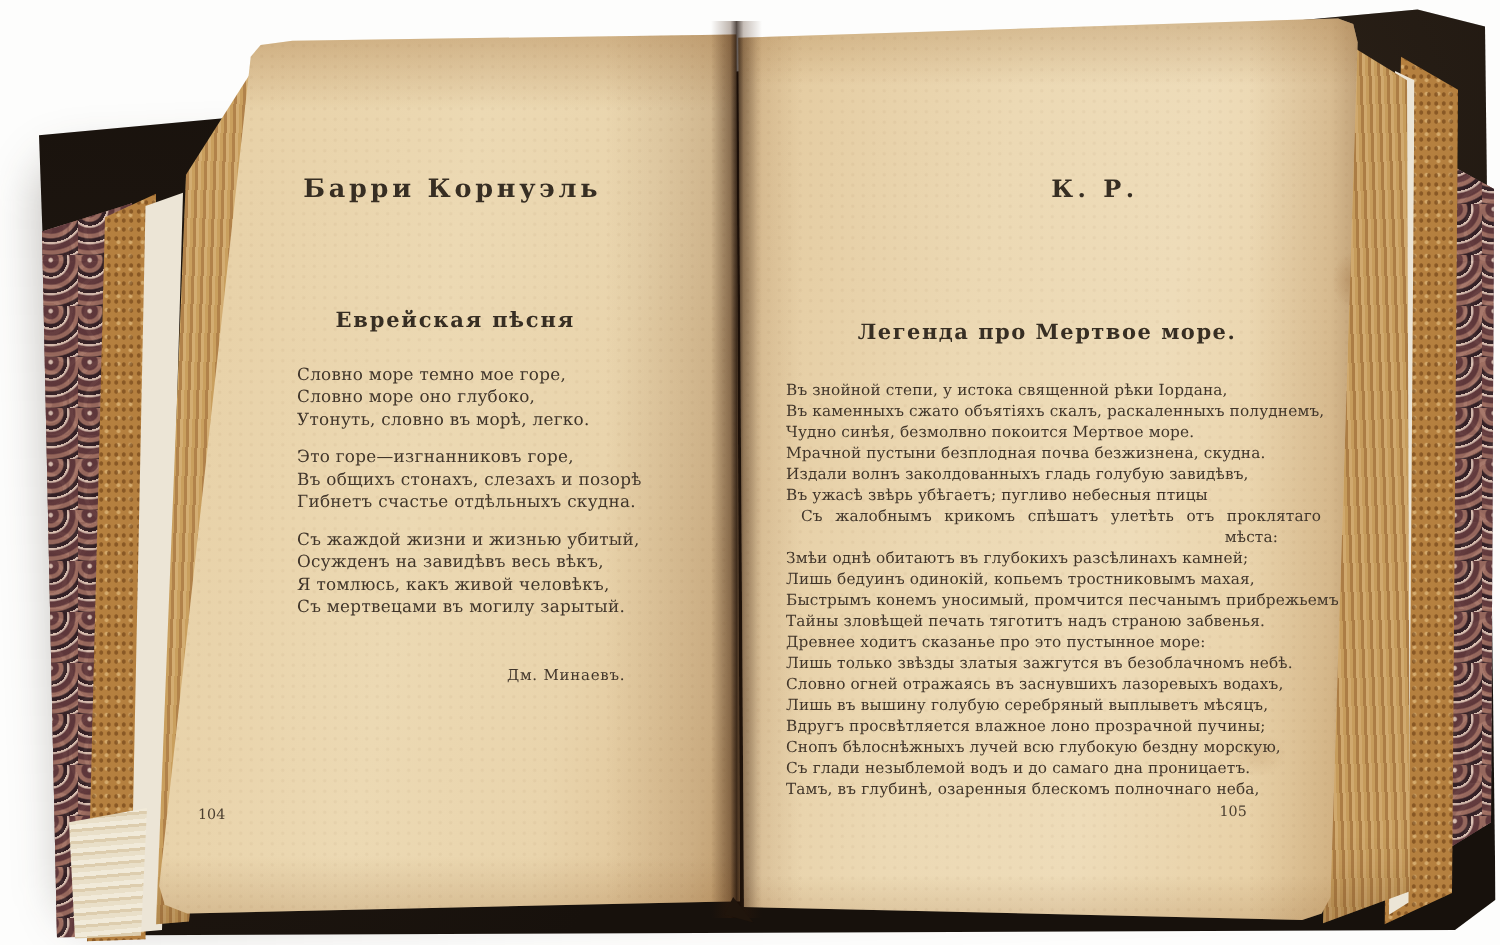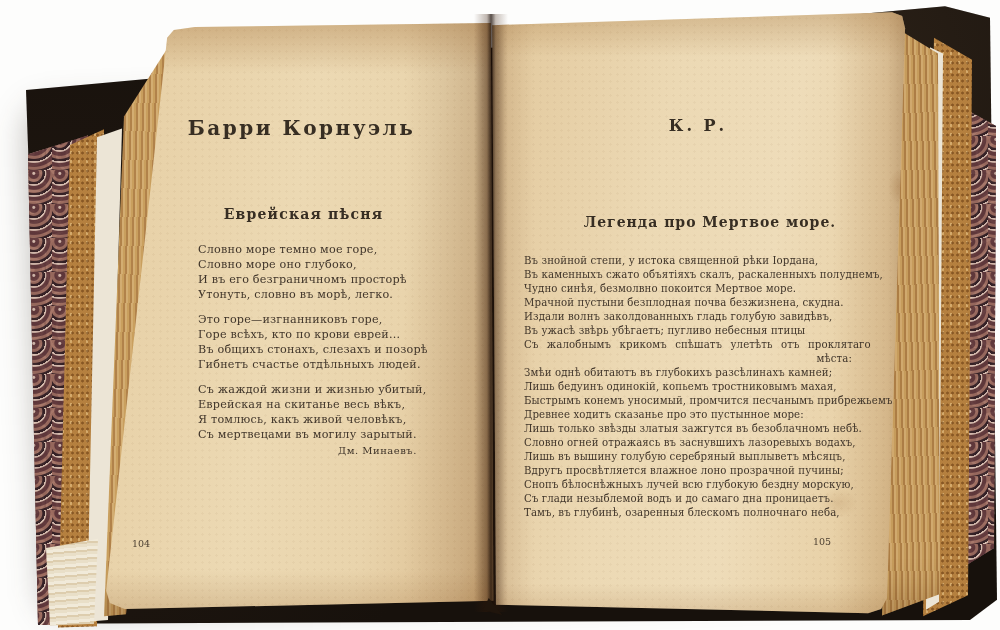--- a/index.html
+++ b/index.html
@@ -77,33 +77,33 @@
   .stain{position:absolute;border-radius:50%;pointer-events:none;}
 
   
   .gutter{position:absolute;left:474px;top:14px;width:34px;height:598px;
     background:linear-gradient(to right, rgba(60,30,10,0), rgba(60,30,10,.32) 38%, rgba(24,10,3,.72) 50%, rgba(60,30,10,.28) 64%, rgba(60,30,10,0));}
   .gutter-notch{position:absolute;left:483px;top:598px;width:32px;height:17px;background:#20150c;
     clip-path:polygon(18% 0, 60% 100%, 0 70%);}
 
   
   .author-heading{position:absolute;width:100%;text-align:center;font-weight:bold;color:#372e23;white-space:nowrap;}
-  .poem-title{position:absolute;width:100%;text-align:center;font-weight:bold;color:#372e23;white-space:nowrap;padding-left:12px;}
-  .page-left .author-heading{top:96px;font-size:20px;letter-spacing:2.5px;padding-left:14px;}
+  .poem-title{position:absolute;width:100%;text-align:center;font-weight:bold;color:#372e23;white-space:nowrap;}
+  .page-left .author-heading{top:96px;font-size:17px;letter-spacing:2.5px;padding-left:14px;}
   .page-left .poem-title{top:186px;font-size:14px;letter-spacing:1.2px;padding-left:16px;}
-  .page-right .author-heading{top:108px;font-size:16px;letter-spacing:3px;}
+  .page-right .author-heading{top:108px;font-size:16px;letter-spacing:3px;margin-left:32px;}
   .page-right .poem-title{top:206px;font-size:14px;letter-spacing:1px;}
 
   .stanzas{position:absolute;left:118px;top:222px;font-size:11.2px;line-height:15px;}
   .stanza{margin-bottom:10px;}
   .line{white-space:nowrap;letter-spacing:.2px;}
   .signature{position:absolute;left:258px;top:425px;font-size:10px;letter-spacing:.5px;white-space:nowrap;text-align:center;}
   .lines{position:absolute;left:36px;top:246px;width:356px;font-size:10.2px;line-height:14px;}
   .lines .line{letter-spacing:.1px;}
-  .line.spread{word-spacing:5px;}
+  .line.spread{word-spacing:5px;margin-left:10px;}
   .line.wrap{text-align:right;padding-right:28px;}
   .pagenum{position:absolute;font-size:9.5px;color:#4a3e30;}
   .page-left .pagenum{left:52px;top:518px;}
   .page-right .pagenum{left:325px;top:528px;}
 </style>
 </head>
 <body>
 
 <div class="photo">
   <div class="book-shadow"></div>
@@ -119,32 +119,30 @@
   <div class="fore-edge fore-edge-right"></div>
   <div class="stack-left"></div>
 
   <div class="page page-left">
     <div class="author-heading">Барри Корнуэль</div>
     <div class="poem-title">Еврейская пѣсня</div>
     <div class="stanzas">
       <div class="stanza">
         <div class="line">Словно море темно мое горе,</div>
         <div class="line">Словно море оно глубоко,</div>
-        <div class="line">И въ его безграничномъ просторѣ</div>
         <div class="line">Утонуть, словно въ морѣ, легко.</div>
       </div>
       <div class="stanza">
         <div class="line">Это горе—изгнанниковъ горе,</div>
-        <div class="line">Горе всѣхъ, кто по крови еврей...</div>
         <div class="line">Въ общихъ стонахъ, слезахъ и позорѣ</div>
-        <div class="line">Гибнетъ счастье отдѣльныхъ людей.</div>
+        <div class="line">Гибнетъ счастье отдѣльныхъ скудна.</div>
       </div>
       <div class="stanza">
         <div class="line">Съ жаждой жизни и жизнью убитый,</div>
-        <div class="line">Еврейская на скитанье весь вѣкъ,</div>
+        <div class="line">Осужденъ на завидѣвъ весь вѣкъ,</div>
         <div class="line">Я томлюсь, какъ живой человѣкъ,</div>
         <div class="line">Съ мертвецами въ могилу зарытый.</div>
       </div>
     </div>
     <div class="signature">Дм. Минаевъ.</div>
     <div class="pagenum">104</div>
   </div>
 
   <div class="page page-right">
     <div class="stain" style="left:400px;top:160px;width:26px;height:38px;background:radial-gradient(rgba(150,100,50,.28),transparent 70%);"></div>
@@ -156,20 +154,21 @@
       <div class="line">Въ каменныхъ сжато объятіяхъ скалъ, раскаленныхъ полуднемъ,</div>
       <div class="line">Чудно синѣя, безмолвно покоится Мертвое море.</div>
       <div class="line">Мрачной пустыни безплодная почва безжизнена, скудна.</div>
       <div class="line">Издали волнъ заколдованныхъ гладь голубую завидѣвъ,</div>
       <div class="line">Въ ужасѣ звѣрь убѣгаетъ; пугливо небесныя птицы</div>
       <div class="line spread">Съ жалобнымъ крикомъ спѣшатъ улетѣть отъ проклятаго</div>
       <div class="line wrap">мѣста:</div>
       <div class="line">Змѣи однѣ обитаютъ въ глубокихъ разсѣлинахъ камней;</div>
       <div class="line">Лишь бедуинъ одинокій, копьемъ тростниковымъ махая,</div>
       <div class="line">Быстрымъ конемъ уносимый, промчится песчанымъ прибрежьемъ.</div>
+      <div class="line">Тайны зловѣщей печать тяготитъ надъ страною забвенья.</div>
       <div class="line">Древнее ходитъ сказанье про это пустынное море:</div>
       <div class="line">Лишь только звѣзды златыя зажгутся въ безоблачномъ небѣ.</div>
       <div class="line">Словно огней отражаясь въ заснувшихъ лазоревыхъ водахъ,</div>
       <div class="line">Лишь въ вышину голубую серебряный выплыветъ мѣсяцъ,</div>
       <div class="line">Вдругъ просвѣтляется влажное лоно прозрачной пучины;</div>
       <div class="line">Снопъ бѣлоснѣжныхъ лучей всю глубокую бездну морскую,</div>
       <div class="line">Съ глади незыблемой водъ и до самаго дна проницаетъ.</div>
       <div class="line">Тамъ, въ глубинѣ, озаренныя блескомъ полночнаго неба,</div>
     </div>
     <div class="pagenum">105</div>

